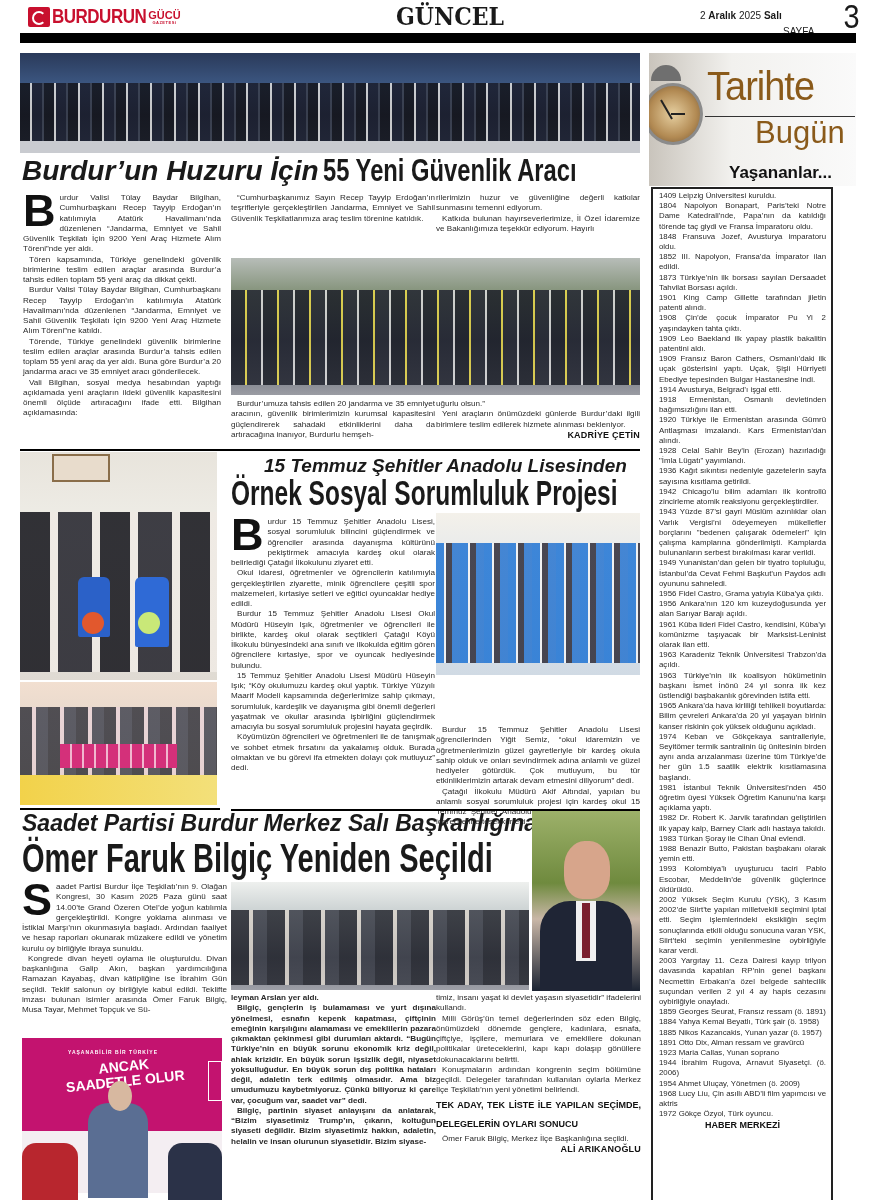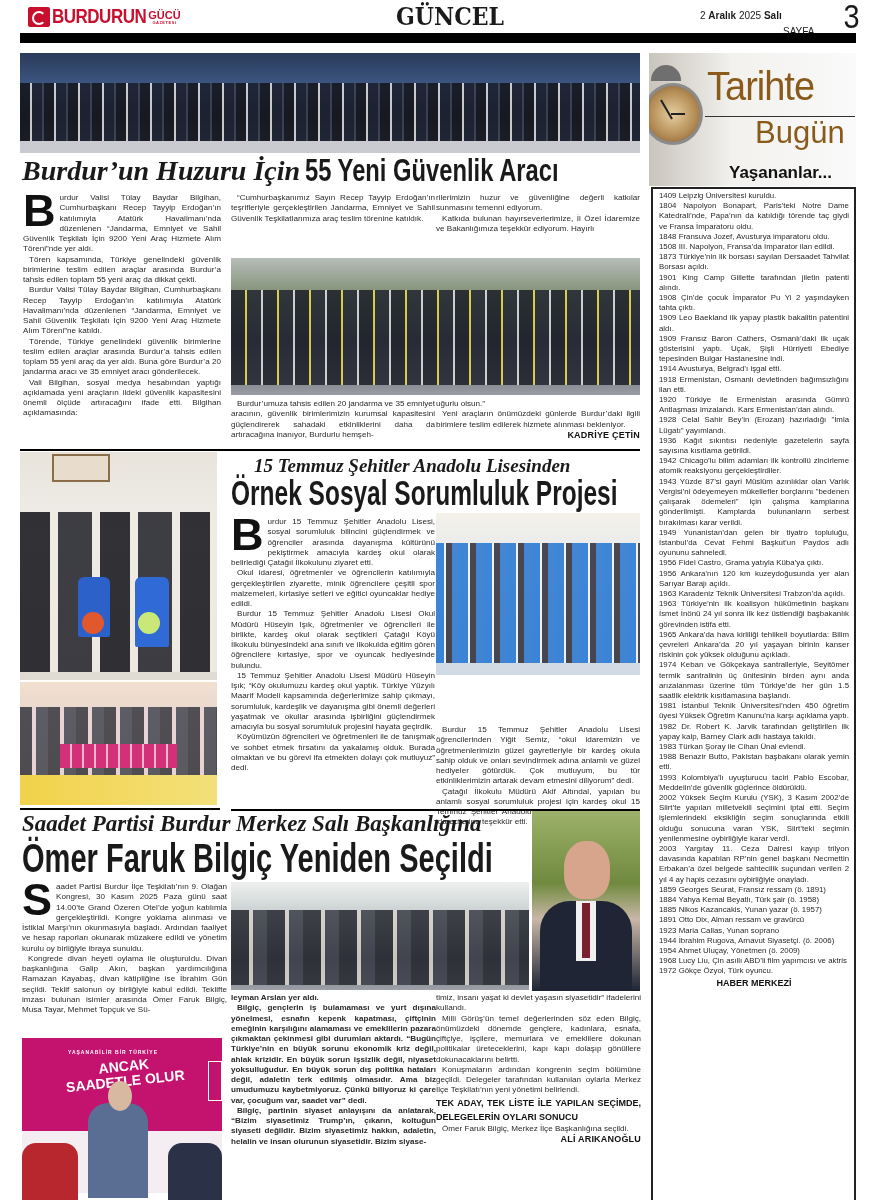--- a/index.html
+++ b/index.html
@@ -72,40 +72,40 @@
   .photo-saadet .banner-main { position:absolute; left:45px; top:26px; font-size:14px; line-height:1.05; color:#fff; font-weight:900; transform: rotate(-6deg); text-align:center; }
   .photo-saadet .banner-logo { position:absolute; right:0; top:28px; width:14px; height:40px; border:1px solid #fff; }
   .photo-saadet .wall { position:absolute; left:2px; top:98px; width:200px; height:62px; background:#f4eef2; }
   .photo-saadet .speaker { position:absolute; left:68px; top:70px; width:60px; height:95px; background:#5a6e93; border-radius:20px 20px 0 0; }
   .photo-saadet .spk-head { position:absolute; left:88px; top:48px; width:24px; height:30px; border-radius:50%; background:#d7b8a0; }
   .photo-saadet .p1 { position:absolute; left:2px; top:110px; width:56px; height:57px; background:#b8262e; border-radius:14px 14px 0 0; }
   .photo-saadet .p2 { position:absolute; left:148px; top:110px; width:54px; height:57px; background:#2b3248; border-radius:14px 14px 0 0; }
 
   
   .hl { white-space: nowrap; line-height: 1; }
-  .kicker { font-family: Liberation Serif, serif; font-style: italic; font-weight: 700; }
+  .kicker { font-family: Liberation Sans, sans-serif; font-style: italic; font-weight: 700; }
   .bold-cond { font-family: "Liberation Sans", sans-serif; font-weight: 900; transform-origin: left center; }
 
   .hl1 { left: 22px; top: 157px; height: 32px; }
   .hl1 .kicker { font-size: 28px; vertical-align: middle; }
   .hl1 .bold-cond { font-size: 27px; display: inline-block; transform: scaleX(0.88) scaleY(1.15); vertical-align: middle; }
 
-  .hl2-kicker { left: 254px; top: 456px; font-size: 19px; }
+  .hl2-kicker { left: 264px; top: 456px; font-size: 19px; }
   .hl2-main { left: 231px; top: 478px; font-size: 31px; transform: scaleX(0.79) scaleY(1.12); }
 
   .hl3-kicker { left: 22px; top: 812px; font-size: 23px; }
   .hl3-main { left: 22px; top: 839px; font-size: 37px; transform: scaleX(0.785) scaleY(1.12); }
 
   
   .col { font-size: 8.1px; line-height: 10.25px; text-align: justify; color: #2a2a2a; }
   .col p { text-indent: 6px; }
   .col p.first { text-indent: 0; }
   .dropcap { float: left; font-family: "Liberation Sans", sans-serif; font-size: 45px; line-height: 34px; font-weight: 700; margin: 1px 4px 0 0; color: #111; }
   .byline { font-weight: 700; font-size: 9px; color: #111; float: right; letter-spacing: 0.2px; }
-  .subhead { font-weight: 700; font-size: 9px; line-height: 14px; color: #111; text-indent: 0 !important; }
+  .subhead { font-weight: 700; font-size: 9px; line-height: 19px; color: #111; text-indent: 0 !important; }
 
   .c1 { left: 23px; top: 193px; width: 198px; }
   .c2 { left: 231px; top: 193px; width: 204px; }
   .c3 { left: 436px; top: 193px; width: 204px; }
   .c2b { left: 231px; top: 399px; width: 204px; }
   .c3b { left: 436px; top: 399px; width: 204px; }
   .c4 { left: 231px; top: 517px; width: 204px; }
   .c5 { left: 436px; top: 678px; width: 204px; margin-top: 47px; }
   .c6 { left: 22px; top: 882px; width: 205px; }
   .c7 { left: 231px; top: 993px; width: 205px; font-weight: bold; }
@@ -120,21 +120,21 @@
   .tb-header { left: 649px; top: 53px; width: 207px; height: 133px; background: linear-gradient(90deg, #c9c4bc 0%, #f2f1ee 40%, #fafafa 100%); overflow: hidden; }
   .tb-clock { position:absolute; left:-6px; top:8px; width:64px; height:88px; }
   .tb-clock .face { position:absolute; left:0; top:22px; width:60px; height:62px; border-radius:50%; background: radial-gradient(circle, #e6cfa0 0%, #b28a53 60%, #6b5236 100%); border: 3px solid #8b8b8b; }
   .tb-clock .bell { position:absolute; left:8px; top:4px; width:30px; height:16px; border-radius: 15px 15px 0 0; background: #6f6f6f; }
   .tb-clock .hand1 { position:absolute; left:28px; top:36px; width:2px; height:22px; background:#222; transform: rotate(-30deg); transform-origin: bottom; }
   .tb-clock .hand2 { position:absolute; left:28px; top:52px; width:14px; height:2px; background:#222; }
   .tb-title1 { position:absolute; left:58px; top:14px; font-size:38px; color:#8a5a1a; font-weight:400; letter-spacing:-1px; line-height: 1; transform: scaleY(1.05); }
   .tb-line { position:absolute; left:56px; top:63px; width:150px; height:1px; background:#333; }
   .tb-title2 { position:absolute; left:106px; top:64px; font-size:31px; color:#8a5a1a; line-height: 1; }
   .tb-title3 { position:absolute; left:80px; top:111px; font-size:17px; font-weight:700; color:#111; line-height: 1; }
-  .tb-box { left: 651px; top: 187px; width: 205px; height: 1013px; border: 2px solid #222; border-bottom: 0; padding: 2px 5px 0 6px; }
+  .tb-box { left: 651px; top: 187px; width: 182px; height: 1013px; border: 2px solid #222; border-bottom: 0; padding: 2px 5px 0 6px; }
   .tb-box p { font-size: 7.85px; line-height: 10.2px; text-align: justify; color: #2a2a2a; }
   .tb-byline { text-align: center; font-weight: 700; font-size: 9px; color: #111; margin-top: 1px; }
 </style>
 </head>
 <body>
 
 <div class="abs masthead">
   <div class="abs logo">
     <span class="logo-flag"></span>
     <span class="logo-main">BURDURUN</span>
@@ -291,36 +291,37 @@
   <div class="tb-line"></div>
   <div class="tb-title2">Bugün</div>
   <div class="tb-title3">Yaşananlar...</div>
 </div>
 
 <div class="abs tb-box">
   <div id="tb-entries">
       <p>1409 Leipzig Üniversitesi kuruldu.</p>
       <p>1804 Napolyon Bonapart, Paris’teki Notre Dame Katedrali’nde, Papa’nın da katıldığı törende taç giydi ve Fransa İmparatoru oldu.</p>
       <p>1848 Fransuva Jozef, Avusturya imparatoru oldu.</p>
-      <p>1508 III. Napolyon, Fransa’da İmparator ilan edildi.</p>
+      <p>1852 III. Napolyon, Fransa’da İmparator ilan edildi.</p>
       <p>1873 Türkiye’nin ilk borsası sayılan Dersaadet Tahvilat Borsası açıldı.</p>
       <p>1901 King Camp Gillette tarafından jiletin patenti alındı.</p>
       <p>1908 Çin’de çocuk İmparator Pu Yi 2 yaşındayken tahta çıktı.</p>
       <p>1909 Leo Baekland ilk yapay plastik bakalitin patentini aldı.</p>
       <p>1909 Fransız Baron Cathers, Osmanlı’daki ilk uçak gösterisini yaptı. Uçak, Şişli Hürriyeti Ebediye tepesinden Bulgar Hastanesine indi.</p>
       <p>1914 Avusturya, Belgrad’ı işgal etti.</p>
       <p>1918 Ermenistan, Osmanlı devletinden bağımsızlığını ilan etti.</p>
       <p>1920 Türkiye ile Ermenistan arasında Gümrü Antlaşması imzalandı. Kars Ermenistan’dan alındı.</p>
       <p>1928 Celal Sahir Bey’in (Erozan) hazırladığı "İmla Lügatı" yayımlandı.</p>
       <p>1936 Kağıt sıkıntısı nedeniyle gazetelerin sayfa sayısına kısıtlama getirildi.</p>
       <p>1942 Chicago’lu bilim adamları ilk kontrollü zincirleme atomik reaksiyonu gerçekleştirdiler.</p>
       <p>1943 Yüzde 87’si gayri Müslüm azınlıklar olan Varlık Vergisi’ni ödeyemeyen mükellefler borçlarını "bedenen çalışarak ödemeleri" için çalışma kamplarına gönderilmişti. Kamplarda bulunanların serbest bırakılması karar verildi.</p>
       <p>1949 Yunanistan’dan gelen bir tiyatro topluluğu, İstanbul’da Cevat Fehmi Başkut’un Paydos adlı oyununu sahneledi.</p>
       <p>1956 Fidel Castro, Grama yatıyla Küba’ya çıktı.</p>
       <p>1956 Ankara’nın 120 km kuzeydoğusunda yer alan Sarıyar Barajı açıldı.</p>
+      <p>1961 Küba lideri Fidel Castro, kendisini, Küba’yı komünizme taşıyacak bir Marksist-Leninist olarak ilan etti.</p>
       <p>1963 Karadeniz Teknik Üniversitesi Trabzon’da açıldı.</p>
       <p>1963 Türkiye’nin ilk koalisyon hükümetinin başkanı İsmet İnönü 24 yıl sonra ilk kez üstlendiği başbakanlık görevinden istifa etti.</p>
       <p>1965 Ankara’da hava kirliliği tehlikeli boyutlarda: Bilim çevreleri Ankara’da 20 yıl yaşayan birinin kanser riskinin çok yüksek olduğunu açıkladı.</p>
       <p>1974 Keban ve Gökçekaya santralleriyle, Seyitömer termik santralinin üç ünitesinin birden aynı anda arızalanması üzerine tüm Türkiye’de her gün 1.5 saatlik elektrik kısıtlamasına başlandı.</p>
       <p>1981 İstanbul Teknik Üniversitesi’nden 450 öğretim üyesi Yüksek Öğretim Kanunu’na karşı açıklama yaptı.</p>
       <p>1982 Dr. Robert K. Jarvik tarafından geliştirilen ilk yapay kalp, Barney Clark adlı hastaya takıldı.</p>
       <p>1983 Türkan Şoray ile Cihan Ünal evlendi.</p>
       <p>1988 Benazir Butto, Pakistan başbakanı olarak yemin etti.</p>
       <p>1993 Kolombiya’lı uyuşturucu taciri Pablo Escobar, Meddelin’de güvenlik güçlerince öldürüldü.</p>
       <p>2002 Yüksek Seçim Kurulu (YSK), 3 Kasım 2002’de Siirt’te yapılan milletvekili seçimini iptal etti. Seçim işlemlerindeki eksikliğin seçim sonuçlarında etkili olduğu sonucuna varan YSK, Siirt’teki seçimin yenilenmesine oybirliğiyle karar verdi.</p>

